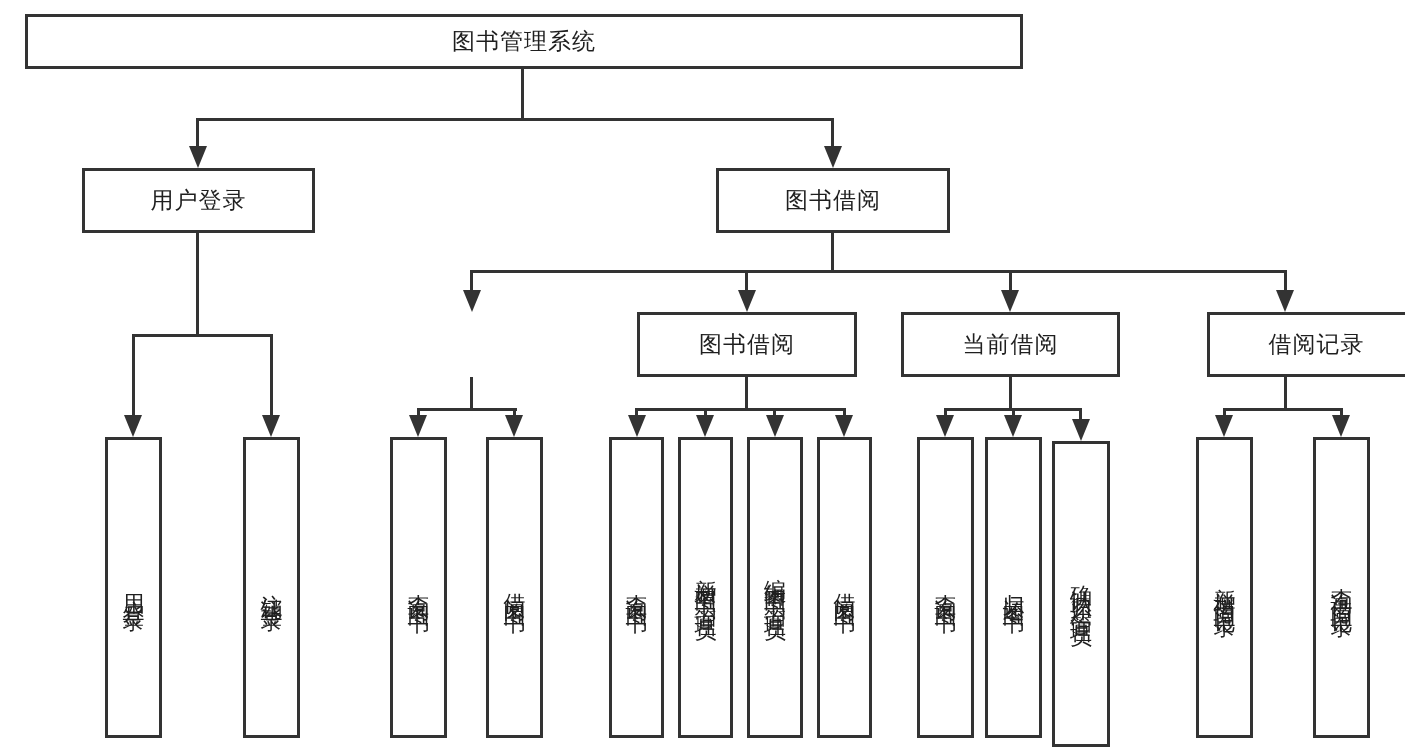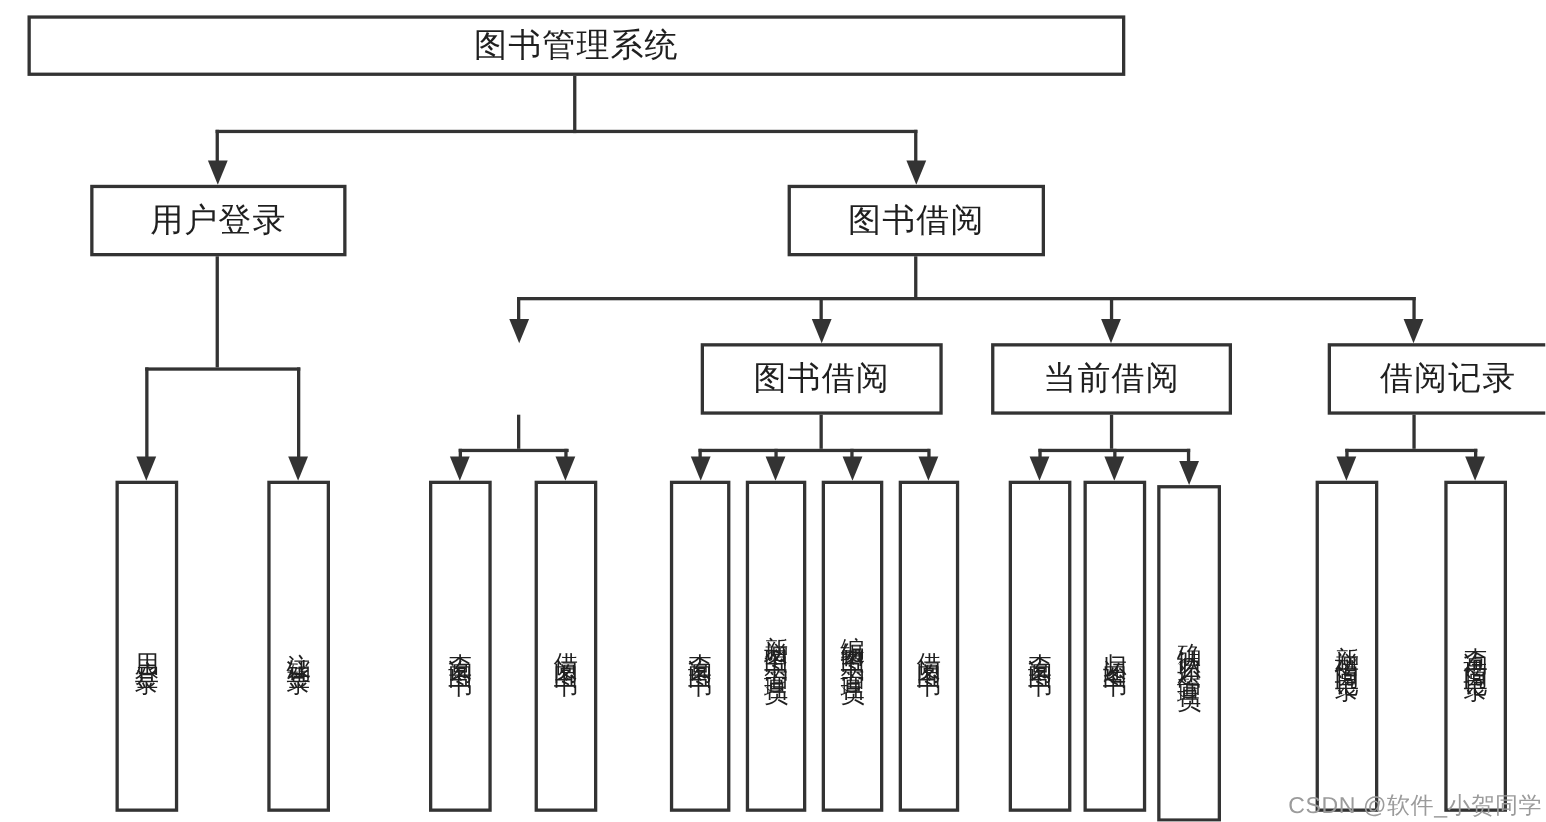--- a/index.html
+++ b/index.html
@@ -19,21 +19,21 @@
     position: absolute;
     box-sizing: border-box;
     border: 3px solid #333333;
     background: #ffffff;
     display: flex;
     align-items: center;
     justify-content: center;
     color: #1f1f1f;
   }
   .hnode {
-    font-size: 30px;
+    font-size: 23px;
     letter-spacing: 1px;
   }
   .vnode {
     writing-mode: vertical-rl;
     text-orientation: mixed;
     font-size: 22px;
     letter-spacing: 6px;
     line-height: 1;
   }
   .line {
@@ -142,15 +142,14 @@
   <div class="node vnode" style="left:747px; top:437px; width:56px; height:301px;">编辑图书（管理员）</div>
   <div class="node vnode" style="left:817px; top:437px; width:55px; height:301px;">借阅图书</div>
 
   <div class="node vnode" style="left:917px; top:437px; width:57px; height:301px;">查询图书</div>
   <div class="node vnode" style="left:985px; top:437px; width:57px; height:301px;">归还图书</div>
   <div class="node vnode" style="left:1052px; top:441px; width:58px; height:306px;">确认归还（管理员）</div>
 
   <div class="node vnode" style="left:1196px; top:437px; width:57px; height:301px;">新增借阅记录</div>
   <div class="node vnode" style="left:1313px; top:437px; width:57px; height:301px;">查询借阅记录</div>
 
-  <div class="watermark">CSDN @软件_小贺同学</div>
 
 </div>
 
 </body></html>

